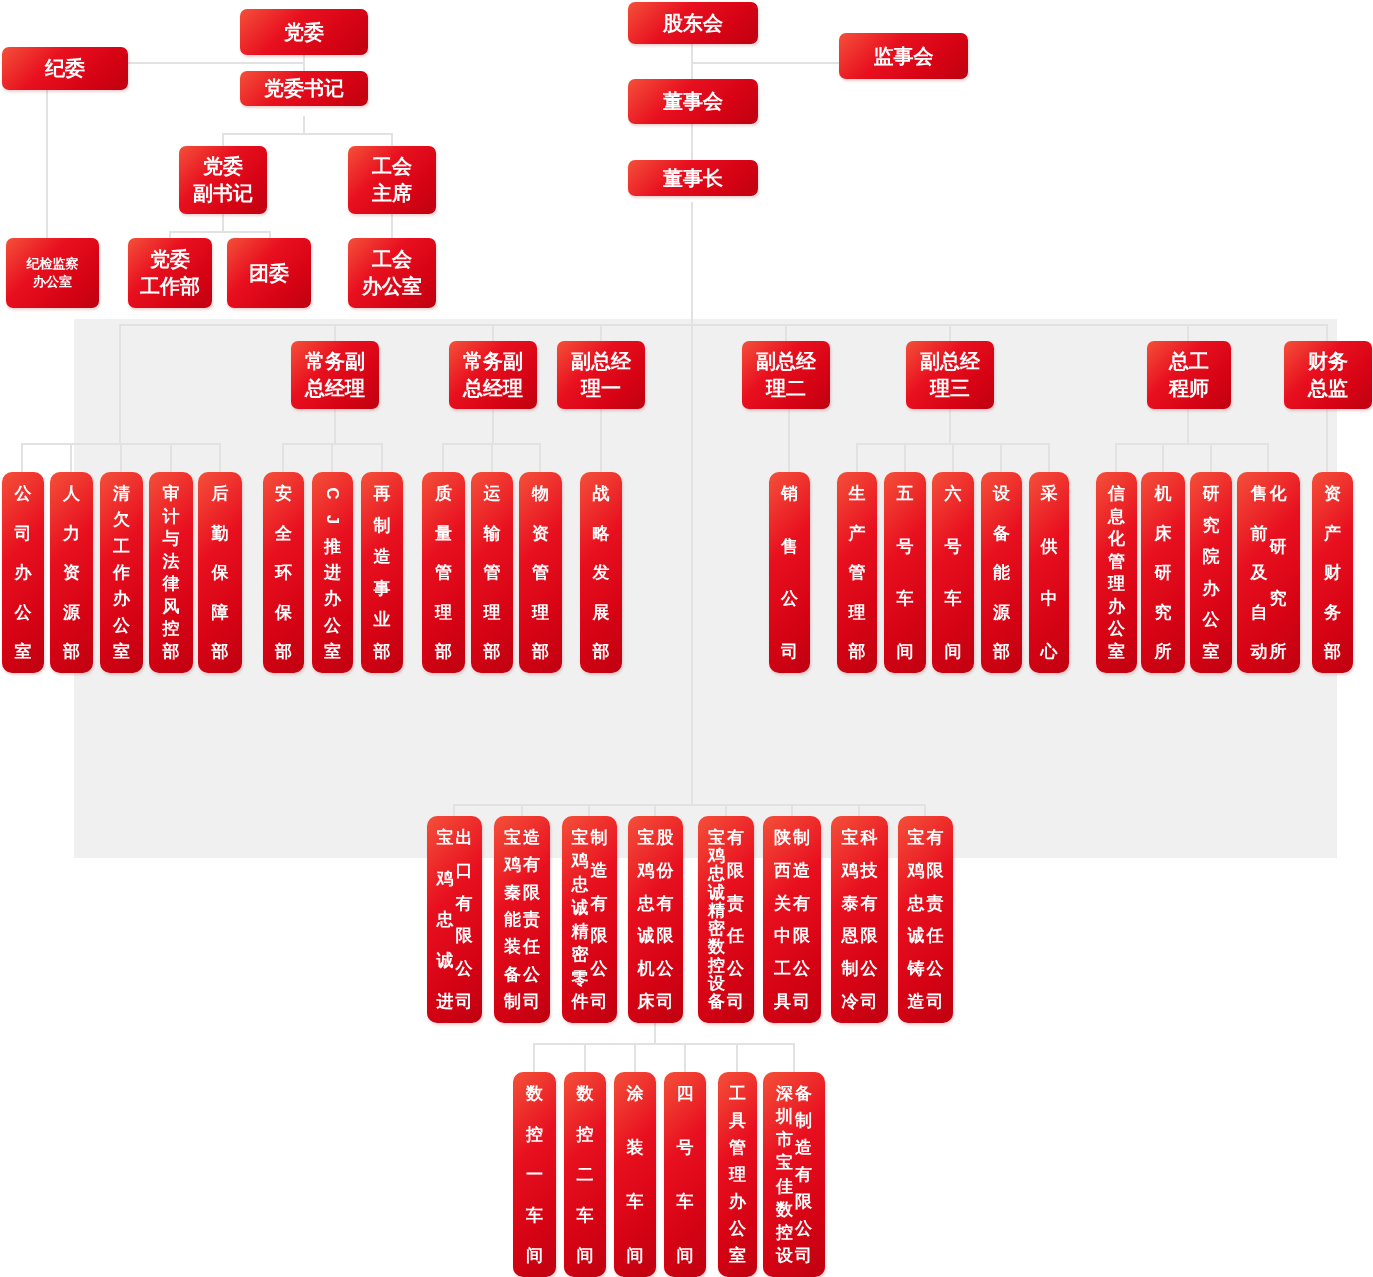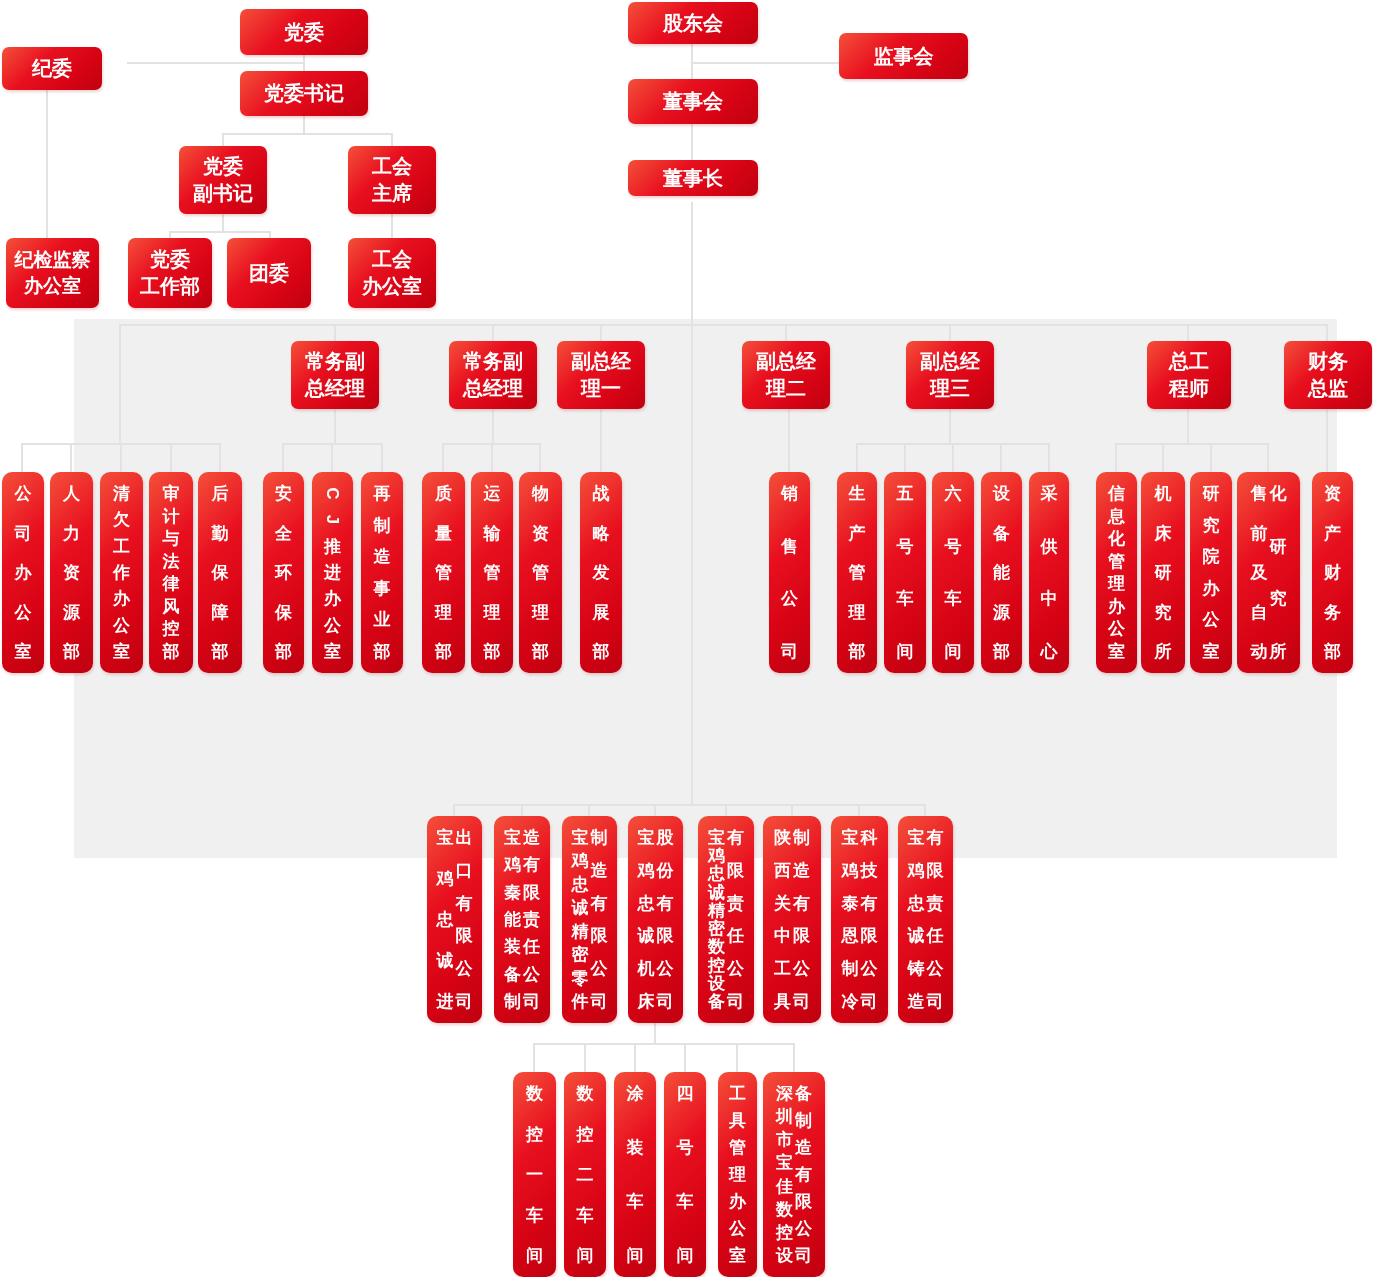--- a/index.html
+++ b/index.html
@@ -105,27 +105,27 @@
       <div class="line" style="left: 533px; top: 1043px; background: rgb(226, 226, 226); width: 262px; height: 2px;"></div>
       <div class="line" style="left: 533px; top: 1043px; background: rgb(226, 226, 226); width: 2px; height: 30px;"></div>
       <div class="line" style="left: 584px; top: 1043px; background: rgb(226, 226, 226); width: 2px; height: 30px;"></div>
       <div class="line" style="left: 634px; top: 1043px; background: rgb(226, 226, 226); width: 2px; height: 30px;"></div>
       <div class="line" style="left: 684px; top: 1043px; background: rgb(226, 226, 226); width: 2px; height: 30px;"></div>
       <div class="line" style="left: 736px; top: 1043px; background: rgb(226, 226, 226); width: 2px; height: 30px;"></div>
       <div class="line" style="left: 793px; top: 1043px; background: rgb(226, 226, 226); width: 2px; height: 30px;"></div>
     </div>
   <div id="nodes-layer">
       <div class="node h" style="left: 240px; top: 9px; width: 128px; height: 46px;">党委</div>
-      <div class="node h" style="left: 2px; top: 47px; width: 100px; height: 43px;">纪委</div>
-      <div class="node h" style="left: 240px; top: 71px; width: 128px; height: 45px;">党委书记</div>
+      <div class="node h" style="left: 2px; top: 47px; width: 126px; height: 43px;">纪委</div>
+      <div class="node h" style="left: 240px; top: 71px; width: 128px; height: 35px;">党委书记</div>
       <div class="node h" style="left: 179px; top: 146px; width: 88px; height: 68px;">党委
 副书记</div>
       <div class="node h" style="left: 348px; top: 146px; width: 88px; height: 68px;">工会
 主席</div>
-      <div class="node h" style="left: 6px; top: 238px; width: 93px; height: 70px; font-size: 19px;">纪检监察
+      <div class="node h" style="left: 6px; top: 238px; width: 93px; height: 70px; font-size: 13px;">纪检监察
 办公室</div>
       <div class="node h" style="left: 128px; top: 238px; width: 84px; height: 70px;">党委
 工作部</div>
       <div class="node h" style="left: 227px; top: 238px; width: 84px; height: 70px;">团委</div>
       <div class="node h" style="left: 348px; top: 238px; width: 88px; height: 70px;">工会
 办公室</div>
       <div class="node h" style="left: 628px; top: 2px; width: 130px; height: 42px;">股东会</div>
       <div class="node h" style="left: 839px; top: 33px; width: 129px; height: 46px;">监事会</div>
       <div class="node h" style="left: 628px; top: 79px; width: 130px; height: 45px;">董事会</div>
       <div class="node h" style="left: 628px; top: 160px; width: 130px; height: 36px;">董事长</div>

